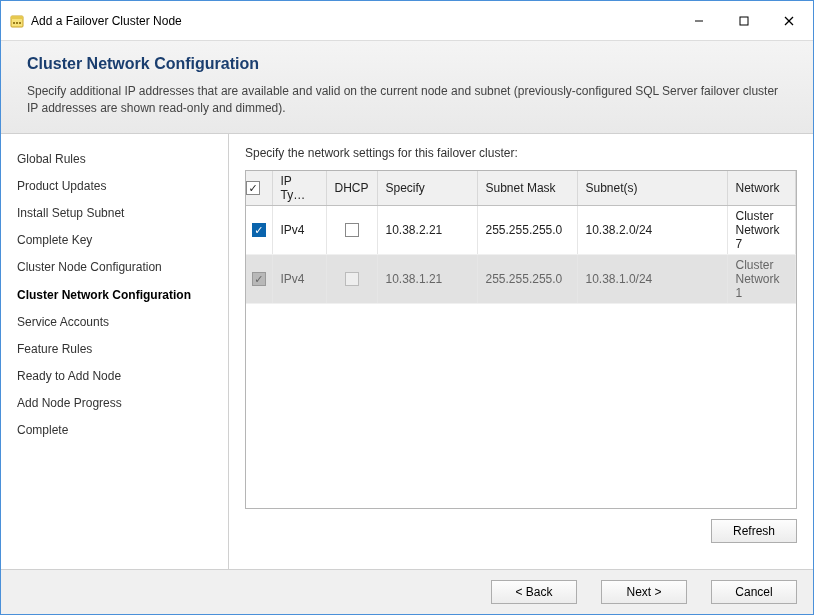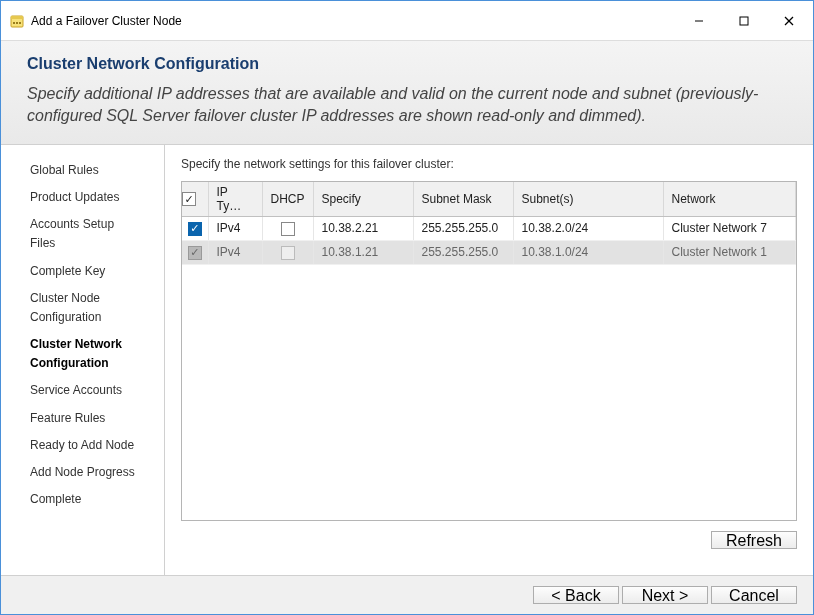--- a/index.html
+++ b/index.html
@@ -8,25 +8,25 @@
     .window { width: 814px; height: 615px; border: 1px solid #4a90d9; display: flex; flex-direction: column; background: #fff; }
     
     .titlebar { height: 40px; display: flex; align-items: center; padding: 0 2px 0 8px; border-bottom: 1px solid #ddd; }
     .titlebar-icon { width: 16px; height: 16px; margin-right: 6px; }
     .titlebar-text { flex: 1; font-size: 12px; color: #000; }
     .win-controls { display: flex; }
     .win-btn { width: 45px; height: 28px; display: flex; align-items: center; justify-content: center; cursor: pointer; }
     
     .header-area { background: linear-gradient(#f4f4f4, #e9e9e9); border-bottom: 1px solid #d0d0d0; padding: 14px 26px 16px 26px; }
     .page-title { font-size: 16px; font-weight: 600; color: #1a3e6f; margin-bottom: 10px; }
-    .page-desc { font-size: 16px; color: #444; line-height: 1.4; font-style: italic; }
+    .page-desc { font-size: 12px; color: #444; line-height: 1.4; }
     
     .body-area { flex: 1; display: flex; min-height: 0; }
     
-    .sidebar { width: 164px; border-right: 1px solid #d0d0d0; padding: 12px 13px; }
+    .sidebar { width: 228px; border-right: 1px solid #d0d0d0; padding: 12px 0; }
     .sidebar-item { padding: 4px 16px; font-size: 12px; color: #333; cursor: default; line-height: 1.6; }
     .sidebar-item.active { font-weight: 700; color: #000; }
     
     .main { flex: 1; padding: 12px 16px 20px 16px; display: flex; flex-direction: column; }
     .main-label { font-size: 12px; color: #333; margin-bottom: 10px; }
     
     .grid-wrap { flex: 1; border: 1px solid #b5b5b5; background: #fff; overflow: auto; }
     table.grid { width: 100%; border-collapse: collapse; font-size: 12px; }
     .grid th { text-align: left; font-weight: 400; background: #f0f0f0; border-bottom: 1px solid #c0c0c0; border-right: 1px solid #d8d8d8; padding: 3px 8px; height: 22px; color: #222; }
     .grid td { border-right: 1px solid #e6e6e6; border-bottom: 1px solid #f0f0f0; padding: 3px 8px; height: 24px; color: #222; }
@@ -35,22 +35,22 @@
     .cell-dhcp { text-align: center; width: 46px; }
     
     .chk { width: 14px; height: 14px; border: 1px solid #888; background: #fff; display: inline-flex; align-items: center; justify-content: center; font-size: 11px; vertical-align: middle; }
     .chk.checked.blue { background: #0a64ad; border-color: #0a64ad; color: #fff; }
     .chk.checked.gray { background: #b8b8b8; border-color: #999; color: #666; }
     .chk.header { background: #fff; }
     .chk.header.checked { color: #222; }
     
     .refresh-row { display: flex; justify-content: flex-end; padding: 10px 0 6px 0; }
     
-    .footer { border-top: 1px solid #d0d0d0; background: #f0f0f0; padding: 10px 16px; display: flex; justify-content: flex-end; gap: 3px; }
-    .btn { min-width: 86px; height: 18px; border: 1px solid #adadad; background: linear-gradient(#fdfdfd,#ececec); font-size: 16px; cursor: pointer; padding: 0 14px; }
+    .footer { border-top: 1px solid #d0d0d0; background: #f0f0f0; padding: 10px 16px; display: flex; justify-content: flex-end; gap: 24px; }
+    .btn { min-width: 86px; height: 24px; border: 1px solid #adadad; background: linear-gradient(#fdfdfd,#ececec); font-size: 12px; cursor: pointer; padding: 0 14px; }
   </style>
 </head>
 <body>
 
 <div class="window">
 
   <div class="titlebar">
     <span class="titlebar-icon">
       <svg viewBox="0 0 16 16" width="16" height="16">
         <rect x="2" y="3" width="12" height="11" rx="1" fill="#f7e27a" stroke="#c9a227" stroke-width="1"></rect>
@@ -84,21 +84,21 @@
   <div class="header-area">
     <div class="page-title">Cluster Network Configuration</div>
     <div class="page-desc">Specify additional IP addresses that are available and valid on the current node and subnet (previously-configured SQL Server failover cluster IP addresses are shown read-only and dimmed).</div>
   </div>
 
   <div class="body-area">
 
     <div class="sidebar">
       <div class="sidebar-item">Global Rules</div>
       <div class="sidebar-item">Product Updates</div>
-      <div class="sidebar-item">Accounts Setup Files</div>
+      <div class="sidebar-item">Install Setup Subnet</div>
       <div class="sidebar-item">Complete Key</div>
       <div class="sidebar-item">Cluster Node Configuration</div>
       <div class="sidebar-item active">Cluster Network Configuration</div>
       <div class="sidebar-item">Service Accounts</div>
       <div class="sidebar-item">Feature Rules</div>
       <div class="sidebar-item">Ready to Add Node</div>
       <div class="sidebar-item">Add Node Progress</div>
       <div class="sidebar-item">Complete</div>
     </div>
 

